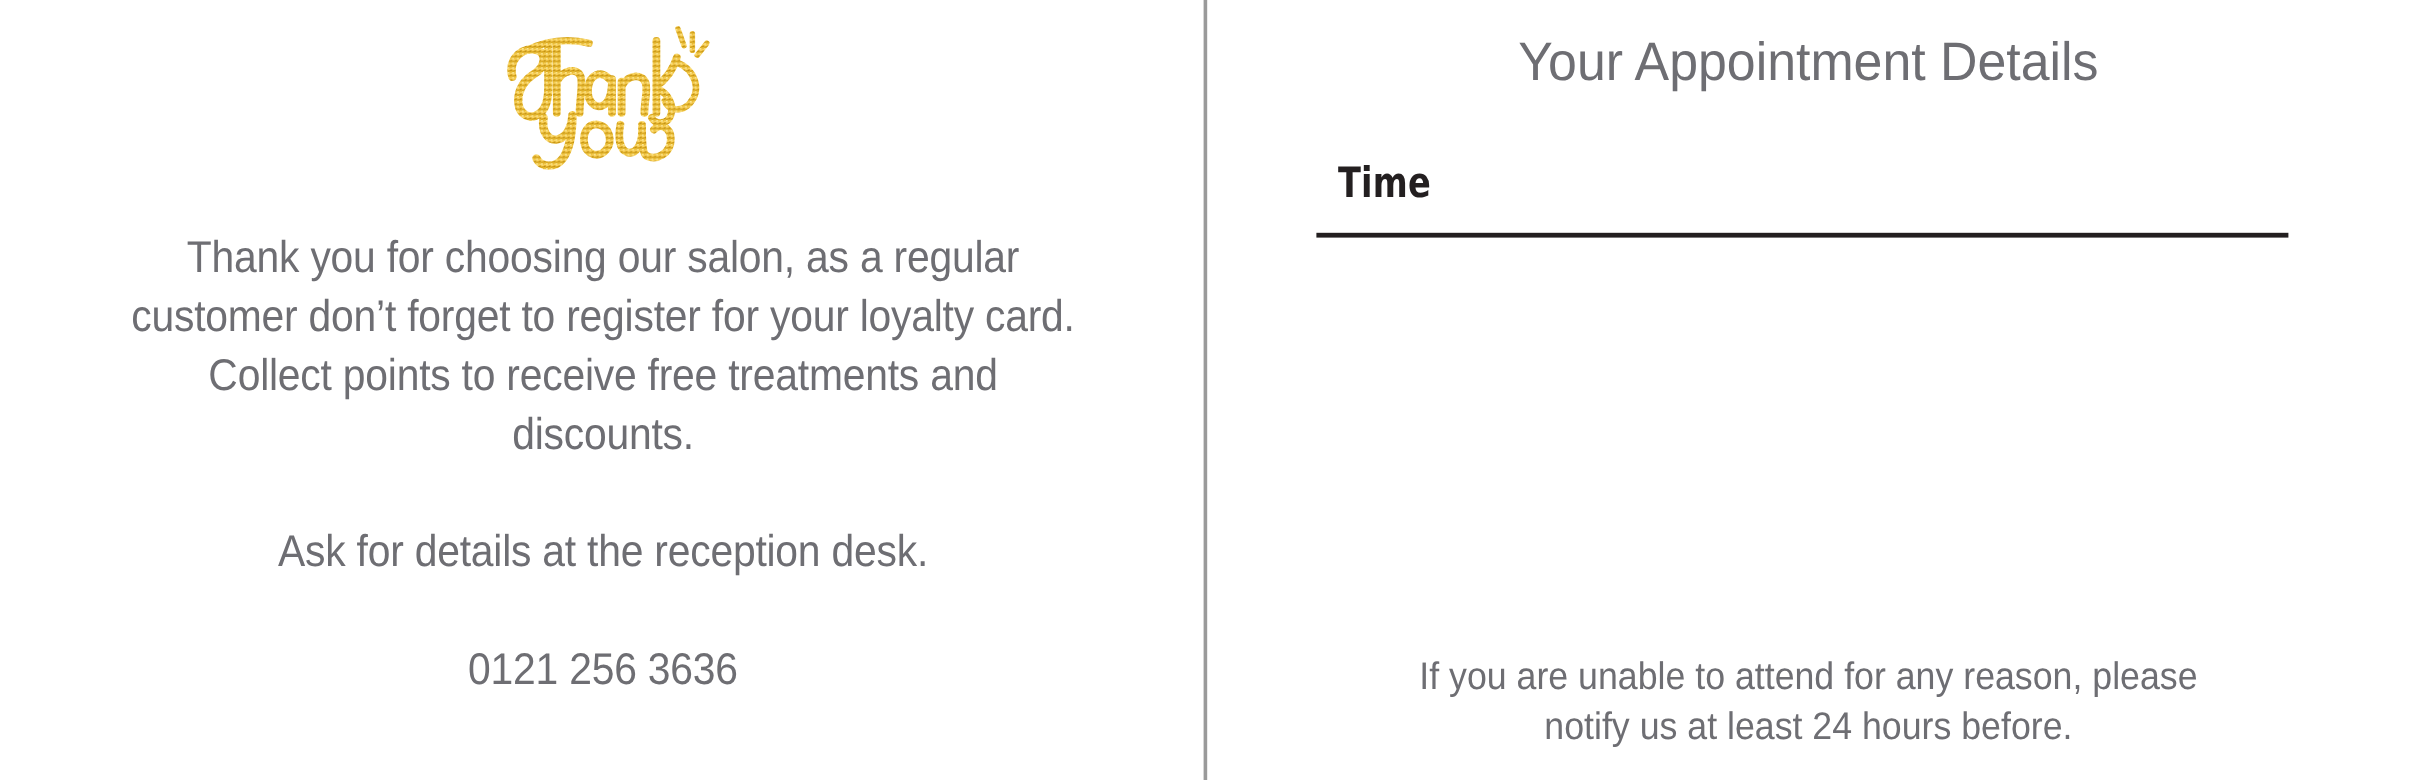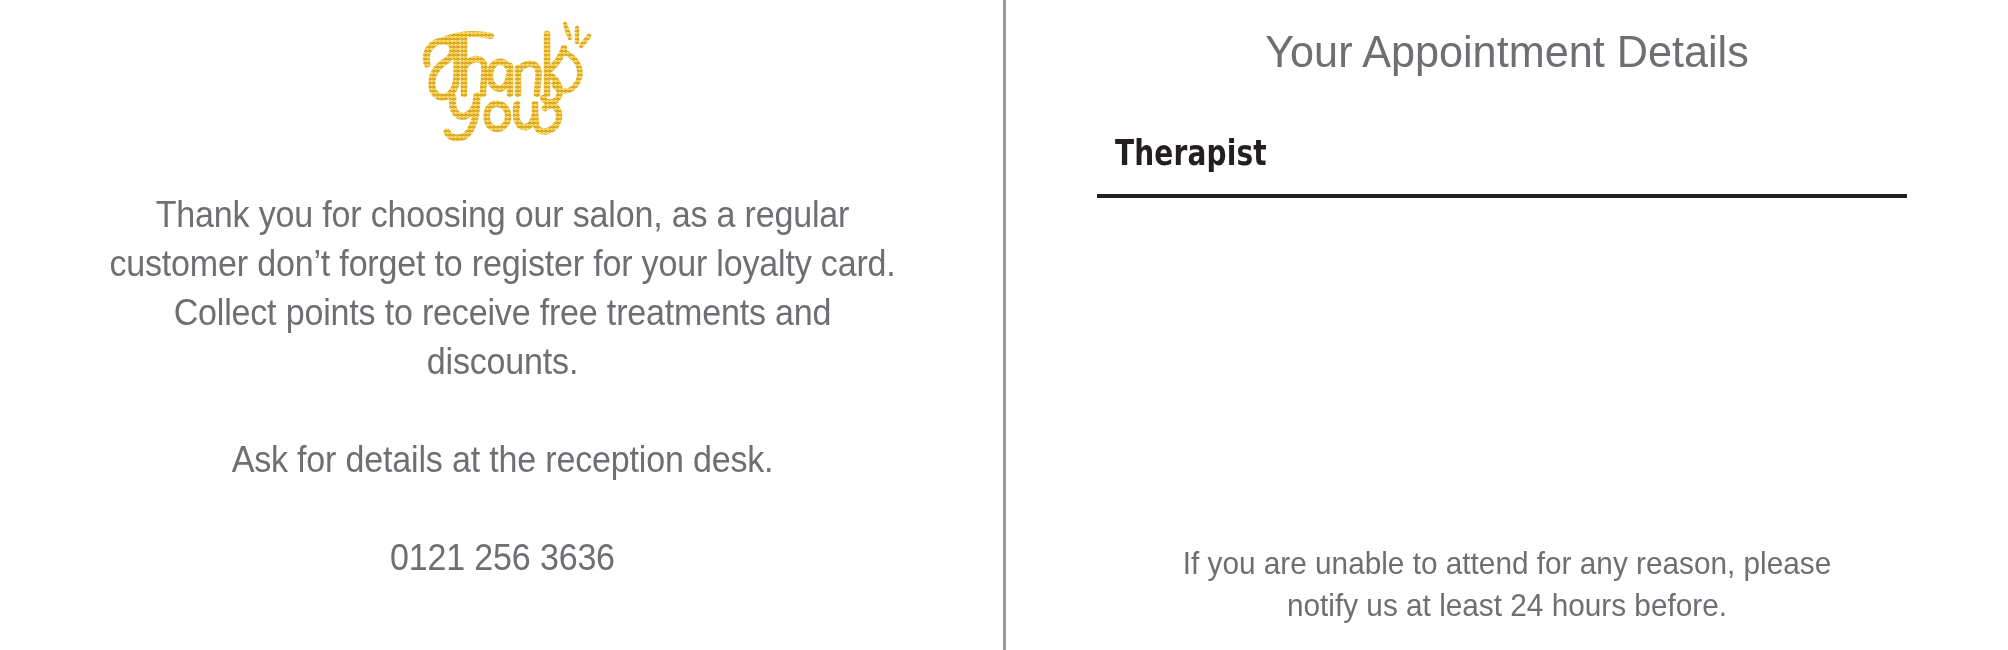--- a/index.html
+++ b/index.html
@@ -229,28 +229,28 @@
 
   <div id="divider"></div>
 
   <div id="right-panel">
 
     <div id="appt-heading">Your Appointment Details</div>
 
     <div id="fields">
 
 
-
-
       <div class="field-row">
-        <span class="field-label">Therapist</span>
+        <span class="field-label">Time</span>
         <span class="field-value"></span>
         <span class="field-rule"></span>
       </div>
 
+
+
     </div>
 
     <div id="appt-note">
       <p>If you are unable to attend for any reason, please</p>
       <p>notify us at least 24 hours before.</p>
     </div>
   </div>
 
 </div>
 

